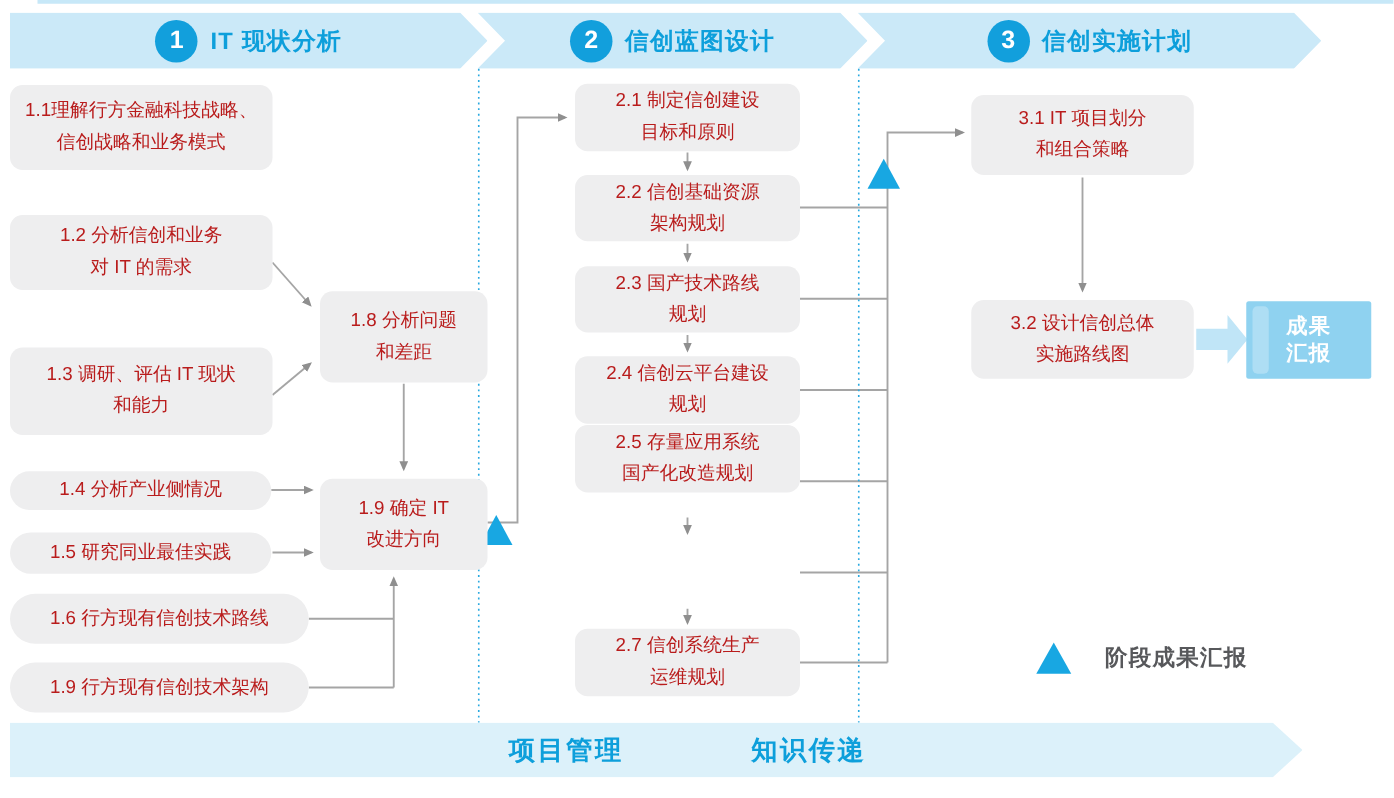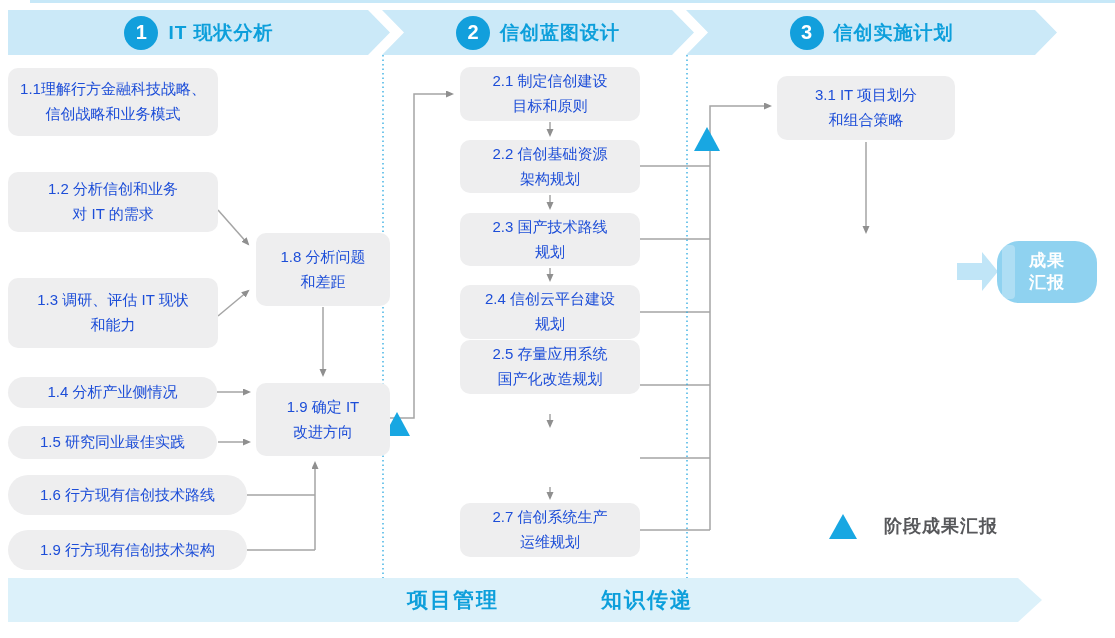--- a/index.html
+++ b/index.html
@@ -15,28 +15,28 @@
   }
   .band-first{clip-path:polygon(0 0,calc(100% - 22px) 0,100% 50%,calc(100% - 22px) 100%,0 100%);}
   .band-notch{clip-path:polygon(0 0,calc(100% - 22px) 0,100% 50%,calc(100% - 22px) 100%,0 100%,22px 50%);}
   .num-circle{
     width:34px;height:34px;border-radius:50%;background:#129fdc;color:#ffffff;
     font-size:20px;font-weight:bold;display:flex;align-items:center;justify-content:center;flex:0 0 auto;
   }
   .band-title{color:#0d9fdb;font-size:19px;font-weight:bold;letter-spacing:1px;white-space:nowrap;}
   
   .box{
-    position:absolute;background:#eeeeef;border-radius:10px;color:#1d4ed8;
+    position:absolute;background:#eeeeef;border-radius:10px;color:#b91c1c;
     font-size:15px;line-height:1.65;display:flex;align-items:center;justify-content:center;
     text-align:center;white-space:pre-line;
   }
   .pill{border-radius:20px;}
   
   .result-box{
-    position:absolute;left:997px;top:241px;width:100px;height:62px;background:#8fd2f0;border-radius:22px;
+    position:absolute;left:997px;top:241px;width:100px;height:62px;background:#8fd2f0;border-radius:2px;
     display:flex;align-items:center;justify-content:center;color:#ffffff;font-weight:bold;font-size:17px;
     line-height:1.3;text-align:center;white-space:pre-line;letter-spacing:1px;
   }
   .result-stripe{position:absolute;left:5px;top:4px;bottom:4px;width:13px;background:rgba(255,255,255,0.28);border-radius:4px;}
   .result-label{position:relative;}
   
   #wires{position:absolute;left:0;top:0;width:1115px;height:638px;}
   
   .legend{position:absolute;left:828px;top:512px;display:flex;align-items:center;gap:26px;}
   .legend-tri{display:block;}
@@ -137,20 +137,22 @@
 规划</div>
   <div class="box" style="left:460px;top:285px;width:180px;height:54px;">2.4 信创云平台建设
 规划</div>
   <div class="box" style="left:460px;top:340px;width:180px;height:54px;">2.5 存量应用系统
 国产化改造规划</div>
   <div class="box" style="left:460px;top:503px;width:180px;height:54px;">2.7 信创系统生产
 运维规划</div>
 
   <div class="box" style="left:777px;top:76px;width:178px;height:64px;">3.1 IT 项目划分
 和组合策略</div>
+  <div class="box" style="left:777px;top:240px;width:178px;height:63px;">3.2 设计信创总体
+实施路线图</div>
 
   <div class="result-box">
     <span class="result-stripe"></span>
     <span class="result-label">成果
 汇报</span>
   </div>
 
   <div class="legend">
     <svg class="legend-tri" width="30" height="28" viewBox="0 0 30 28">
       <polygon points="1,27 29,27 15,2"></polygon>

